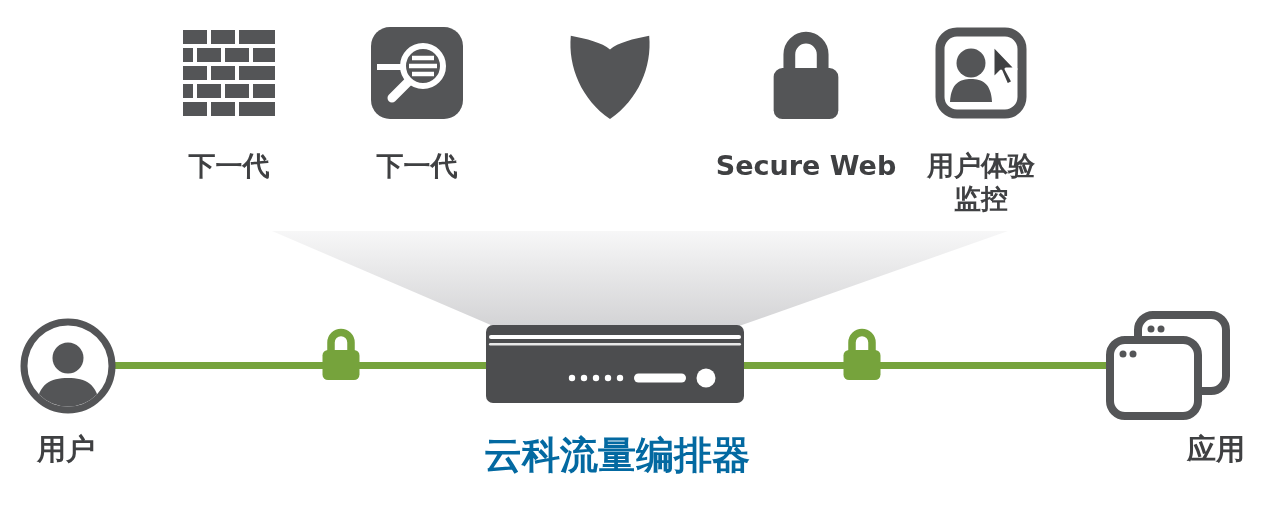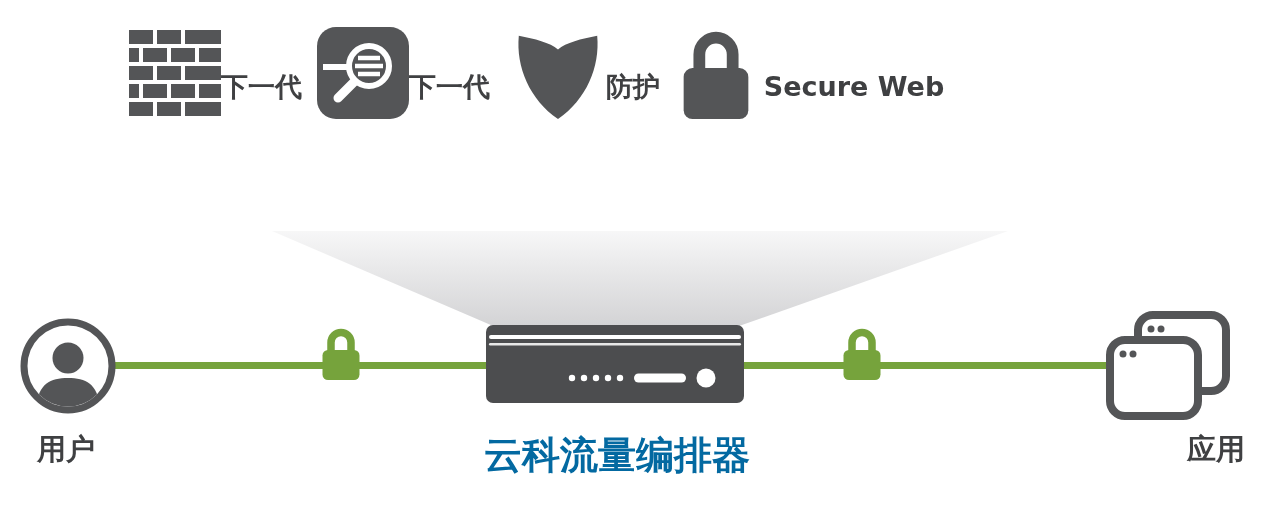--- a/index.html
+++ b/index.html
@@ -6,21 +6,21 @@
   .stage {
     position:relative;
     width:1269px; height:510px;
     background:#ffffff;
     font-family:"DejaVu Sans","Liberation Sans",sans-serif;
     overflow:hidden;
   }
   
   .service {
     position:absolute; top:24px; width:200px;
-    display:flex; flex-direction:row; align-items:center;
+    display:flex; flex-direction:column; align-items:center;
   }
   .icon-box { height:98px; display:flex; align-items:center; justify-content:center; }
   .svc-label {
     margin-top:28px;
     font-size:27px; font-weight:bold; color:#3f4042;
     line-height:1.22; text-align:center; white-space:nowrap;
   }
   .svc-firewall { left:129px; }
   .svc-ips      { left:317px; }
   .svc-malware  { left:510px; }
@@ -178,30 +178,43 @@
     </div>
   </div>
 
   <div class="service svc-malware">
     <div class="icon-box">
       <svg width="96" height="98" viewBox="0 0 96 100">
         <path d="M8,12 C24,15 40,19 48,26 C56,19 72,15 88,12 C91,44 77,77 48,97 C19,77 5,44 8,12 Z" fill="#545557"></path>
       </svg>
     </div>
     <div class="svc-label">
-      <div>防护</div>
     </div>
   </div>
 
   <div class="service svc-swg">
     <div class="icon-box">
       <svg width="96" height="98" viewBox="0 0 96 100">
         <path d="M31,47 V31 a17,17 0 0 1 34,0 V47" fill="none" stroke="#545557" stroke-width="12"></path>
         <rect x="15" y="45" width="66" height="52" rx="9" fill="#545557"></rect>
       </svg>
     </div>
     <div class="svc-label">
       <div>Secure Web</div>
     </div>
   </div>
 
+  <div class="service svc-ux">
+    <div class="icon-box">
+      <svg width="96" height="96" viewBox="0 0 96 96">
+        <rect x="7" y="7" width="82" height="82" rx="17" fill="#ffffff" stroke="#545557" stroke-width="9"></rect>
+        <circle cx="38" cy="38" r="14.5" fill="#545557"></circle>
+        <path d="M17,77 C18,58 27,54 38,54 C49,54 58,58 59,77 Z" fill="#545557"></path>
+        <polygon points="60,20 60,54 68,46 74,60 80,57 73,44 83,44" fill="#3f4042" stroke="#ffffff" stroke-width="3" stroke-linejoin="round"></polygon>
+      </svg>
+    </div>
+    <div class="svc-label">
+      <div>用户体验</div>
+      <div>监控</div>
+    </div>
+  </div>
 
 </div>
 
 </body></html>

